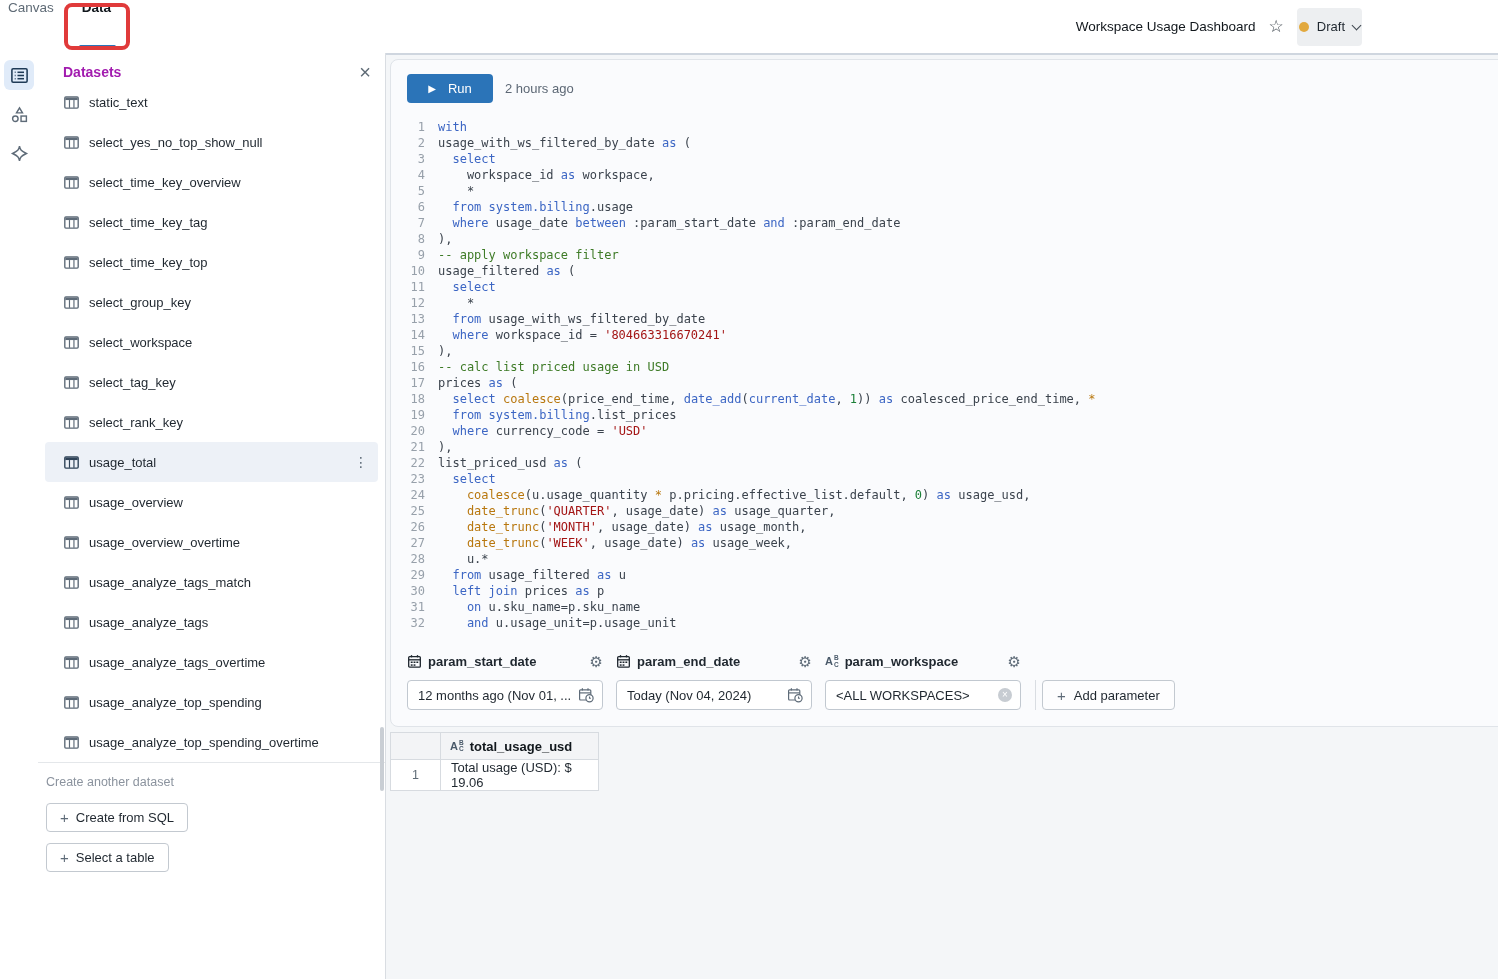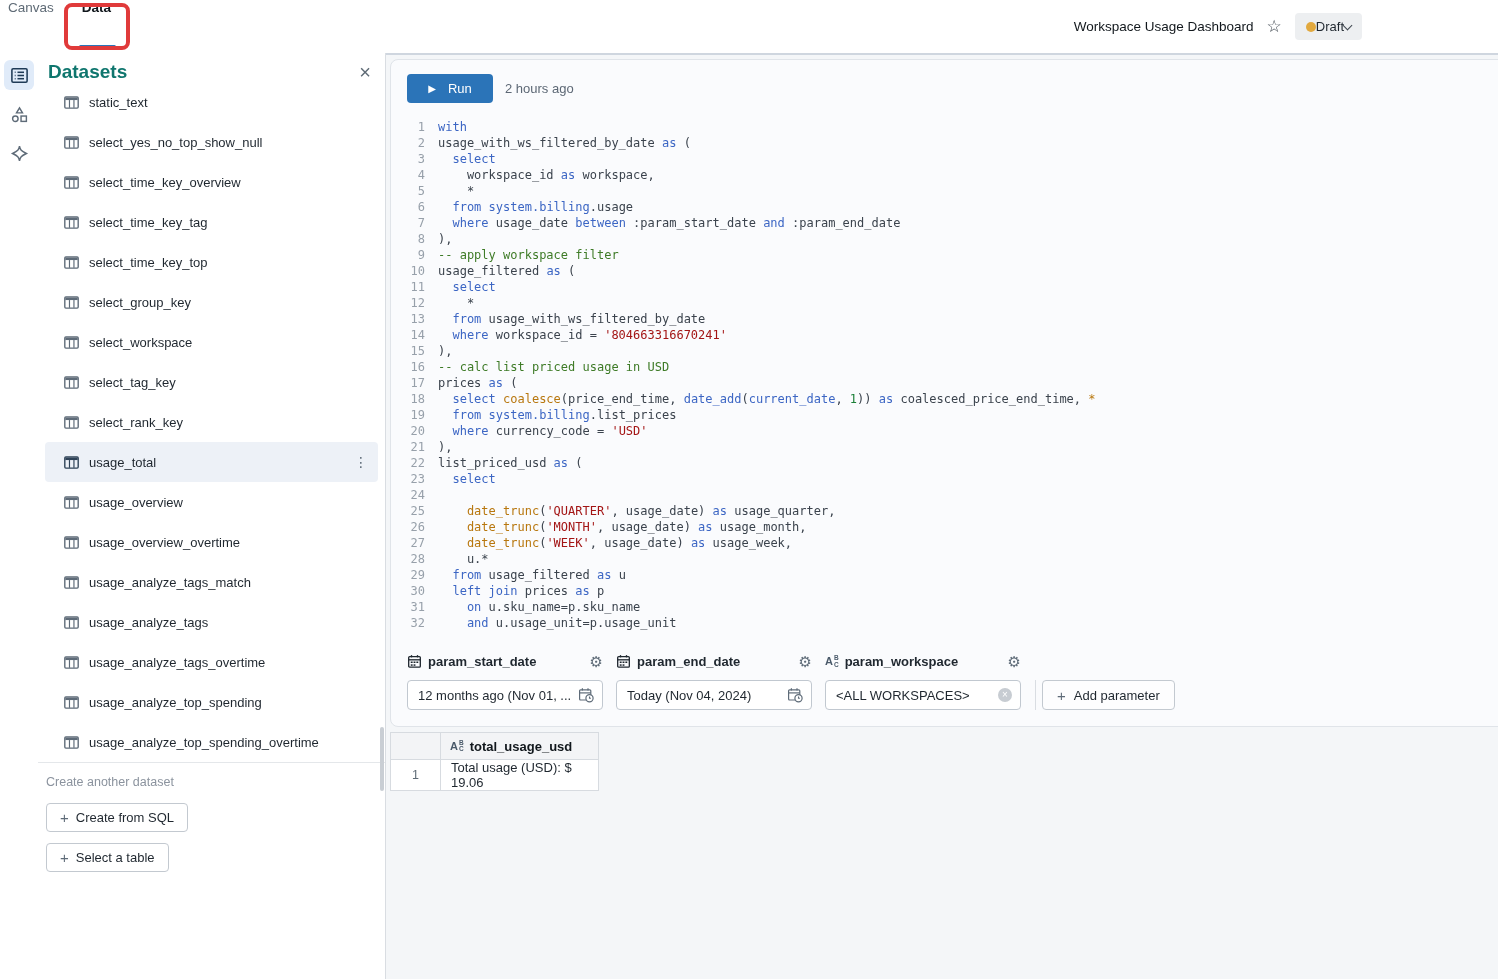--- a/index.html
+++ b/index.html
@@ -14,35 +14,35 @@
   
   .topbar { height:53px; flex:none; display:flex; align-items:center; padding:0 16px 0 8px; background:#fff; position:relative; z-index:5; }
   .tabs { display:flex; gap:28px; height:53px; align-items:center; }
   .tab { font-size:13.5px; color:#5f6b76; position:relative; height:53px; display:flex; align-items:flex-start; cursor:pointer; }
   .tab.active { color:#11171c; font-weight:700; }
   .tab.active .underline { position:absolute; left:-3px; bottom:5px; width:37px; height:3px; background:#2b74b8; border-radius:2px; }
   .red-box { position:absolute; left:-18px; top:3px; width:66px; height:47px; border:4px solid #e03a3a; border-radius:8px; pointer-events:none; }
   .tb-right { margin-left:auto; margin-right:120px; display:flex; align-items:center; gap:13px; }
   .doc-title { font-size:13.5px; color:#11171c; }
   .star { font-size:17px; color:#3f474f; line-height:1; cursor:pointer; }
-  .draft-pill { display:flex; align-items:center; gap:0; background:#edeff1; border-radius:4px; height:27px; padding:0 11px; cursor:pointer; }
+  .draft-pill { display:flex; align-items:center; gap:8px; background:#edeff1; border-radius:4px; height:38px; padding:0 2px; cursor:pointer; }
   .draft-dot { width:10px; height:10px; border-radius:50%; background:#e2a93e; }
   .draft-label { font-size:13px; color:#1f272f; }
   .chev { width:7px; height:7px; border-right:1.6px solid #3f474f; border-bottom:1.6px solid #3f474f; transform:rotate(45deg); margin-top:-3px; }
 
   
   .content { flex:1; display:flex; min-height:0; }
 
   .rail { width:38px; flex:none; background:#fff; padding-top:7px; display:flex; flex-direction:column; align-items:center; gap:9px; }
   .rail-btn { width:30px; height:30px; border-radius:6px; display:flex; align-items:center; justify-content:center; cursor:pointer; }
   .rail-btn.sel { background:#e0ebf9; }
 
   .panel { width:348px; flex:none; background:#fff; border-right:1px solid #d9dde2; display:flex; flex-direction:column; position:relative; }
   .panel-head { display:flex; align-items:center; padding:9px 14px 0 10px; height:29px; }
-  .panel-title { font-size:19px; font-weight:700; color:#0f766e; }
+  .panel-title { font-size:14px; font-weight:700; color:#a21caf;margin-left:15px; }
   .panel-close { margin-left:auto; font-size:20px; color:#5f6b76; line-height:1; cursor:pointer; }
   .ds-list { padding:0; }
   .ds-row { height:40px; display:flex; align-items:center; gap:9px; padding:0 10px 0 18px; margin:0 7px; border-radius:4px; cursor:pointer; }
   .ds-row.sel { background:#edf1f7; }
   .ds-row .lbl { font-size:13px; color:#1f272f; white-space:nowrap; overflow:hidden; }
   .ds-row .kebab { margin-left:auto; color:#5e6b78; font-size:14px; }
   .panel-foot { border-top:1px solid #e4e7ea; margin-top:0; padding:12px 0 0 8px; }
   .foot-label { font-size:12.5px; color:#8b939e; margin-bottom:14px; }
   .ghost-btn { display:inline-flex; align-items:center; gap:7px; height:29px; padding:0 13px; border:1px solid #c3c9d0; border-radius:4px; background:#fff; font-size:13px; color:#1f272f; cursor:pointer; margin-bottom:11px; }
   .ghost-btn .plus { font-size:15px; color:#5e6b78; }
@@ -470,20 +470,21 @@
             <div class="cl">
               <span class="ln">22</span>
               <span class="ct"><span class="tk-i">list_priced_usd</span><span class="tk-k"> as</span><span class="tk-i"> (</span></span>
             </div>
             <div class="cl">
               <span class="ln">23</span>
               <span class="ct"><span class="tk-k">  select</span></span>
             </div>
             <div class="cl">
               <span class="ln">24</span>
+              <span class="ct"><span class="tk-f">    coalesce</span><span class="tk-i">(u.usage_quantity </span><span class="tk-f">*</span><span class="tk-i"> p.pricing.effective_list.default, </span><span class="tk-n">0</span><span class="tk-i">)</span><span class="tk-k"> as</span><span class="tk-i"> usage_usd,</span></span>
             </div>
             <div class="cl">
               <span class="ln">25</span>
               <span class="ct"><span class="tk-f">    date_trunc</span><span class="tk-i">(</span><span class="tk-s">'QUARTER'</span><span class="tk-i">, usage_date)</span><span class="tk-k"> as</span><span class="tk-i"> usage_quarter,</span></span>
             </div>
             <div class="cl">
               <span class="ln">26</span>
               <span class="ct"><span class="tk-f">    date_trunc</span><span class="tk-i">(</span><span class="tk-s">'MONTH'</span><span class="tk-i">, usage_date)</span><span class="tk-k"> as</span><span class="tk-i"> usage_month,</span></span>
             </div>
             <div class="cl">

